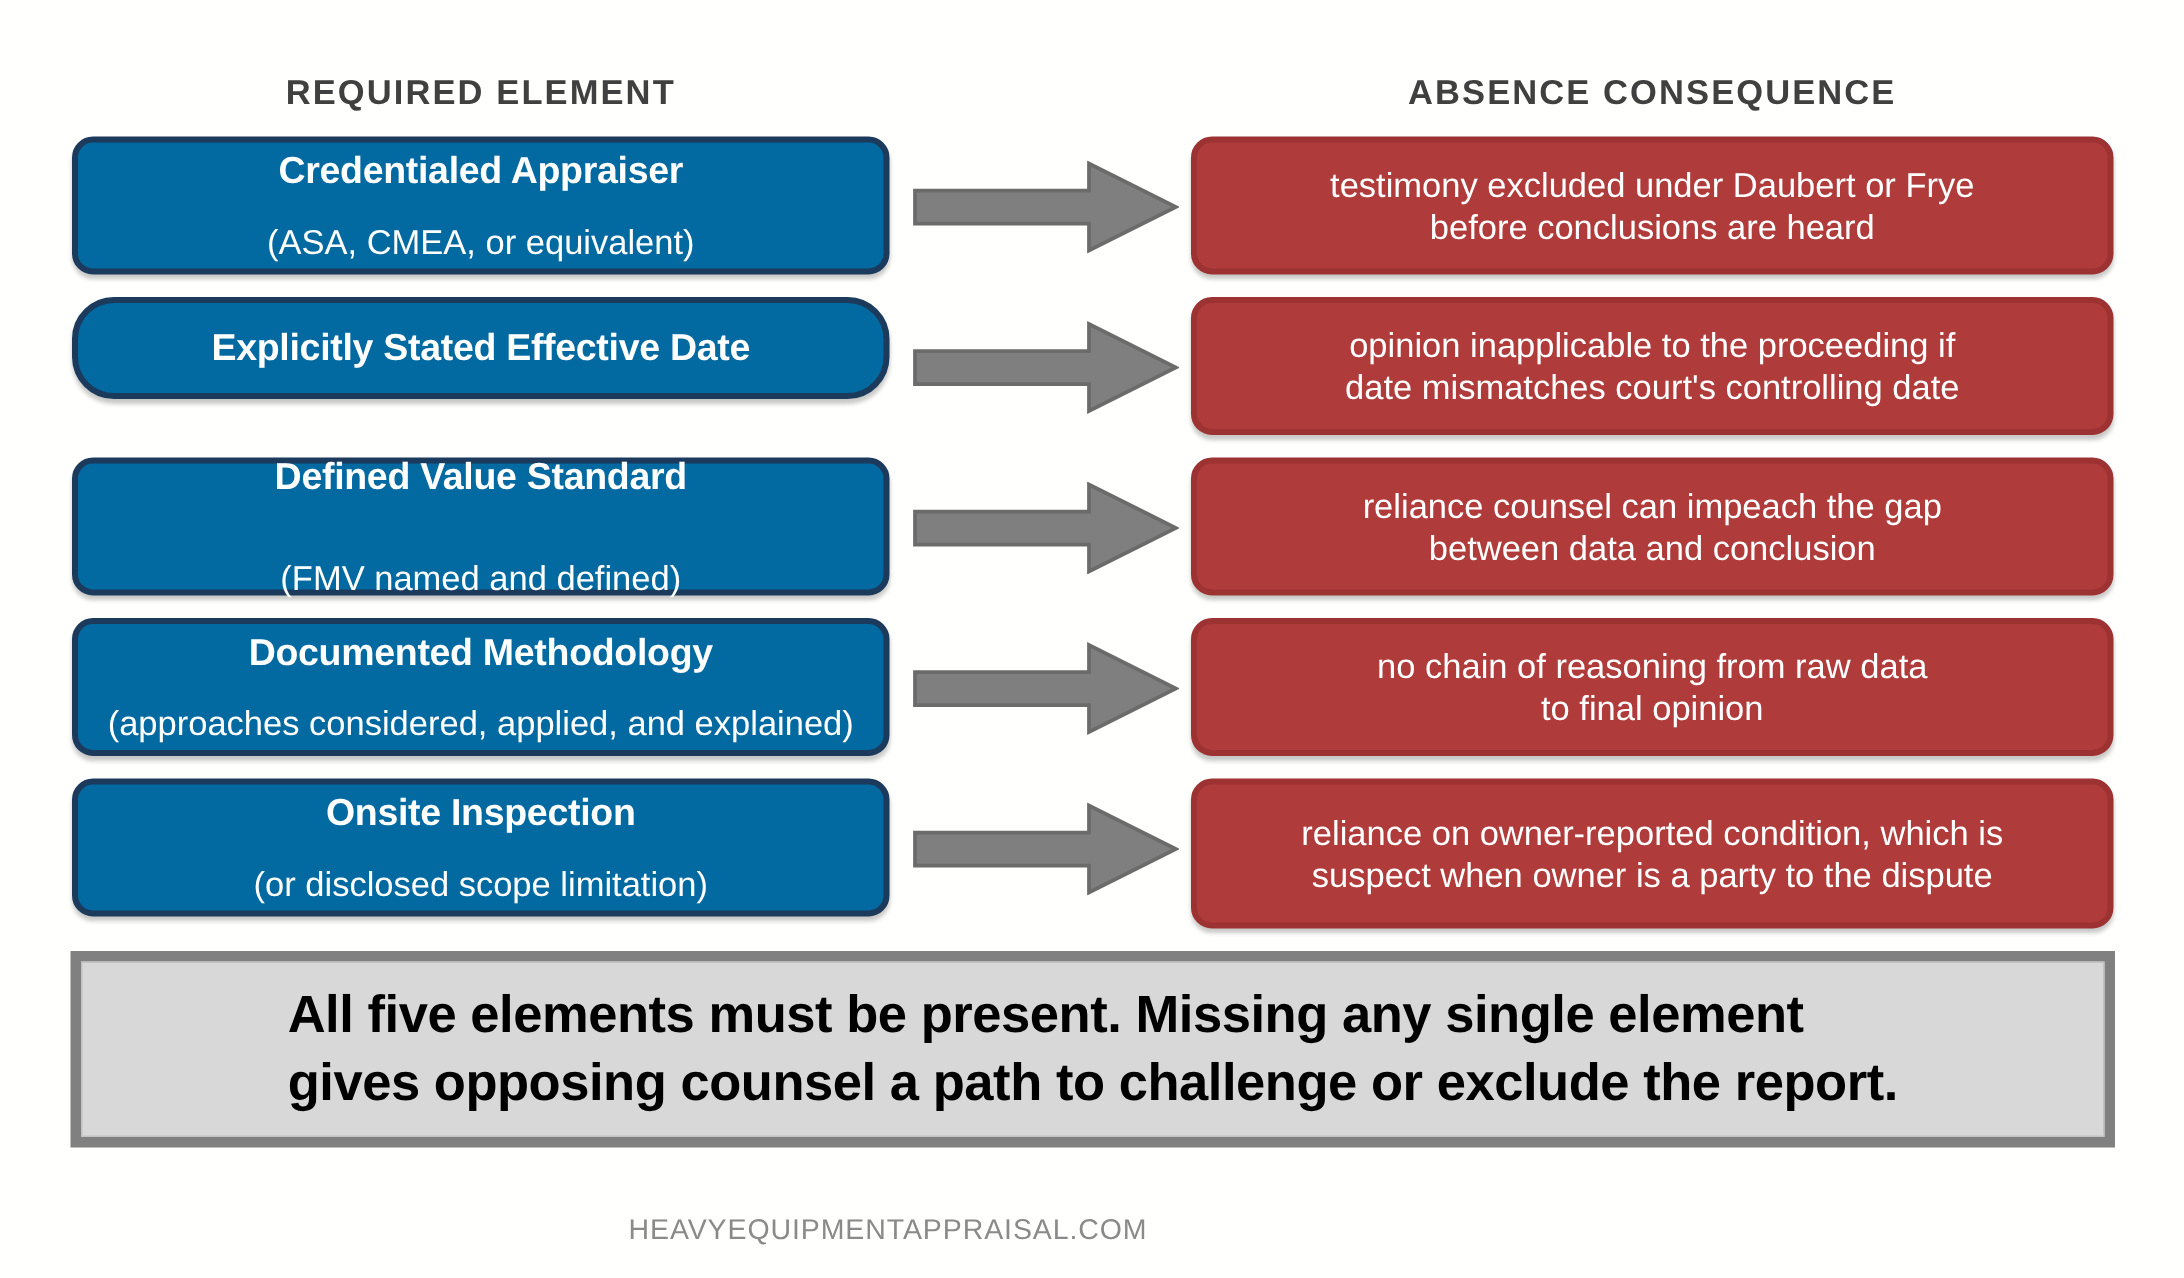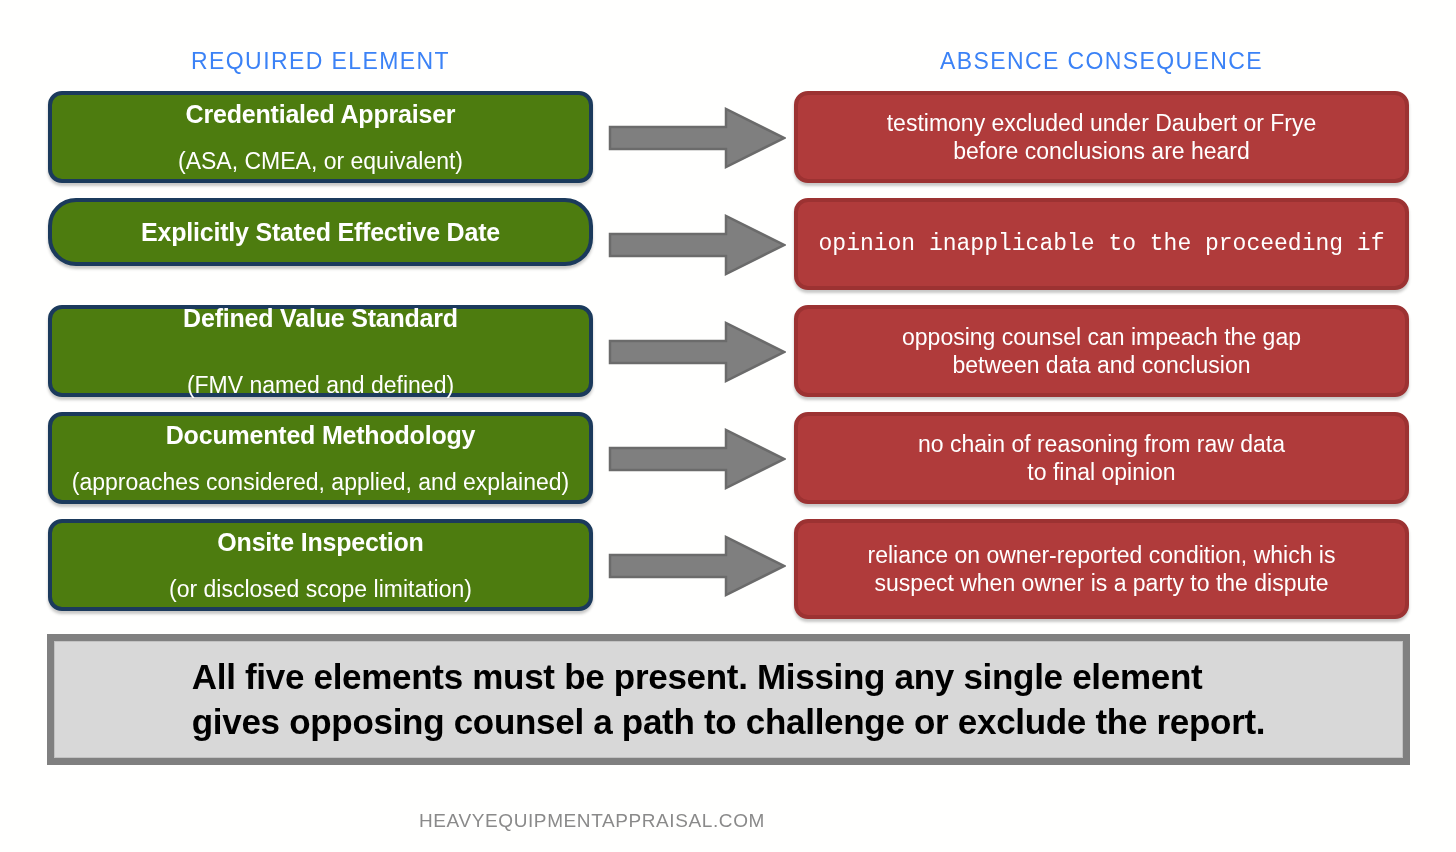--- a/index.html
+++ b/index.html
@@ -14,22 +14,22 @@
     font-family: "Liberation Sans", sans-serif;
     background: #fffffe;
     overflow: hidden;
   }
 
   
   .col-header {
     position: absolute;
     top: 48px;
     font-size: 23px;
-    font-weight: normal;
-    color: #3b82f6;
+    font-weight: bold;
+    color: #404040;
     letter-spacing: 1.4px;
     text-align: center;
     white-space: nowrap;
   }
   #header-required { left: 48px; width: 545px; }
   #header-consequence { left: 794px; width: 615px; }
 
   
   .row {
     position: absolute;
@@ -46,21 +46,21 @@
     align-items: center;
     justify-content: center;
     text-align: center;
     color: #ffffff;
     line-height: 1.22;
   }
 
   .left-box {
     left: 48px;
     width: 545px;
-    background: #4d7c0f;
+    background: #0369a1;
     border: 4px solid #1b3a5c;
     box-shadow: 0 3px 3px rgba(0,0,0,0.22);
   }
   .right-box {
     left: 794px;
     width: 615px;
     background: #b03b3b;
     border: 4px solid #9c3232;
     box-shadow: 0 3px 3px rgba(0,0,0,0.22);
   }
@@ -158,37 +158,38 @@
 
 <div class="row" style="top:198px;">
   <div class="left-box" style="top:0; height:68px;border-radius:28px;">
     <span class="box-title">Explicitly Stated Effective Date</span>
   </div>
   <div class="arrow" style="top:16px;">
     <svg viewBox="0 0 178 62" xmlns="http://www.w3.org/2000/svg">
       <polygon points="2,20 118,20 118,2 176,31 118,60 118,42 2,42" fill="#7f7f7f" stroke="#6b6b6b" stroke-width="2.5" stroke-linejoin="miter"></polygon>
     </svg>
   </div>
-  <div class="right-box" style="top:0; height:92px;font-family:Liberation Mono, monospace;">
+  <div class="right-box" style="top:0; height:92px;">
     <span class="right-line">opinion inapplicable to the proceeding if</span>
+    <span class="right-line">date mismatches court's controlling date</span>
   </div>
 </div>
 
 <div class="row" style="top:305px;">
   <div class="left-box" style="top:0; height:92px;gap:20px;">
     <span class="box-title">Defined Value Standard</span>
     <span class="box-sub">(FMV named and defined)</span>
   </div>
   <div class="arrow" style="top:16px;">
     <svg viewBox="0 0 178 62" xmlns="http://www.w3.org/2000/svg">
       <polygon points="2,20 118,20 118,2 176,31 118,60 118,42 2,42" fill="#7f7f7f" stroke="#6b6b6b" stroke-width="2.5" stroke-linejoin="miter"></polygon>
     </svg>
   </div>
   <div class="right-box" style="top:0; height:92px;">
-    <span class="right-line">opposing counsel can impeach the gap</span>
+    <span class="right-line">reliance counsel can impeach the gap</span>
     <span class="right-line">between data and conclusion</span>
   </div>
 </div>
 
 <div class="row" style="top:412px;">
   <div class="left-box" style="top:0; height:92px;">
     <span class="box-title">Documented Methodology</span>
     <span class="box-sub">(approaches considered, applied, and explained)</span>
   </div>
   <div class="arrow" style="top:16px;">

